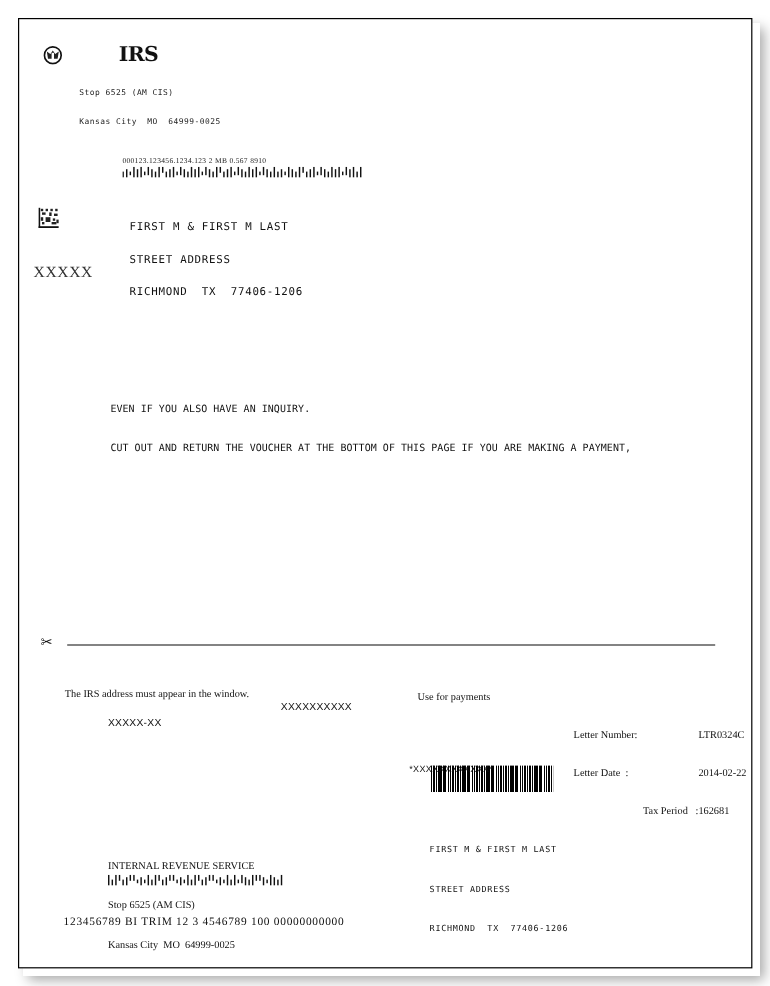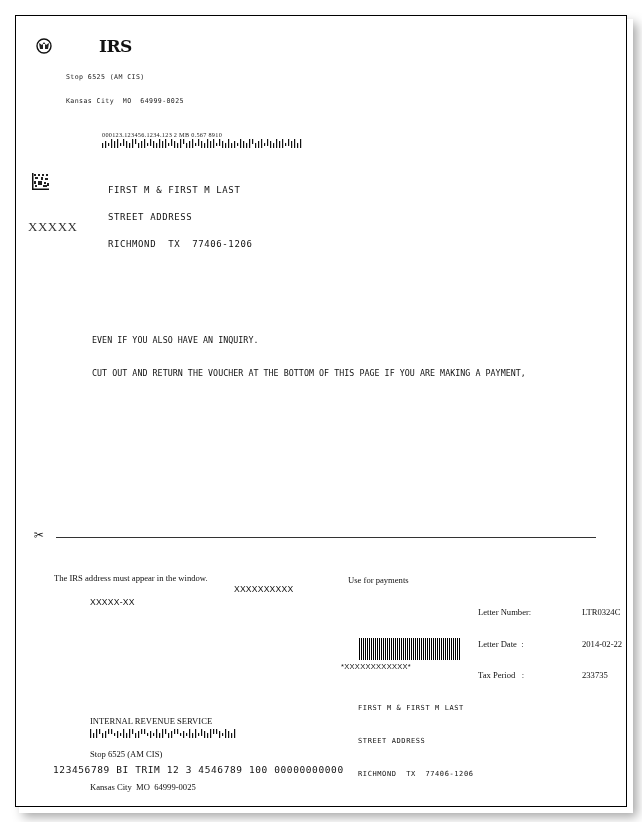--- a/index.html
+++ b/index.html
@@ -194,28 +194,28 @@
   <div class="abs voucher-text" style="left:332px; top:559px;">Use for payments</div>
   <div class="abs voucher-text" style="left:422px; top:570px;margin-left:40px;">
     <div style="display:flex;">
       <span style="width:104px;">Letter Number:</span>
       <span>LTR0324C</span>
     </div>
     <div style="display:flex;">
       <span style="width:104px;">Letter Date  :</span>
       <span>2014-02-22</span>
     </div>
-    <div style="display:flex;">
+    <div style="display:flex;text-align:right;">
       <span style="width:104px;">Tax Period   :</span>
-      <span>233735</span>
+      <span>162681</span>
     </div>
   </div>
 
   <div class="abs barcode-block" style="position:absolute;"></div>
-  <div class="abs xfont" style="left:325px; top:646px; font-size:7.5px; letter-spacing:0.3px;">*XXXXXXXXXXXX*</div>
+  <div class="abs xfont" style="left:325px; top:620px; font-size:7.5px; letter-spacing:0.3px;">*XXXXXXXXXXXX*</div>
 
   <div class="abs addr2" style="left:342px; top:665px;">
     <div>FIRST M &amp; FIRST M LAST</div>
     <div>STREET ADDRESS</div>
     <div>RICHMOND  TX  77406-1206</div>
   </div>
 
   <div class="abs voucher-text" style="left:74px; top:678px; line-height:11px;">
     <div>INTERNAL REVENUE SERVICE</div>
     <div>Stop 6525 (AM CIS)</div>
@@ -268,15 +268,15 @@
         <rect x="126" y="0" width="1.2" height="5"></rect>
         <rect x="129" y="2" width="1.2" height="7"></rect>
         <rect x="132" y="4" width="1.2" height="3"></rect>
         <rect x="135" y="0" width="1.2" height="9"></rect>
         <rect x="138" y="2" width="1.2" height="7"></rect>
         <rect x="141" y="4" width="1.2" height="5"></rect>
         <rect x="144" y="0" width="1.2" height="9"></rect>
     </g>
   </svg>
 
-  <div class="abs scanline" style="left:37px; top:748px;">123456789 BI TRIM 12 3 4546789 100 00000000000</div>
+  <div class="abs scanline" style="left:37px; top:748px;font-family:Liberation Serif, serif;">123456789 BI TRIM 12 3 4546789 100 00000000000</div>
 
 </div>
 
 </body></html>

